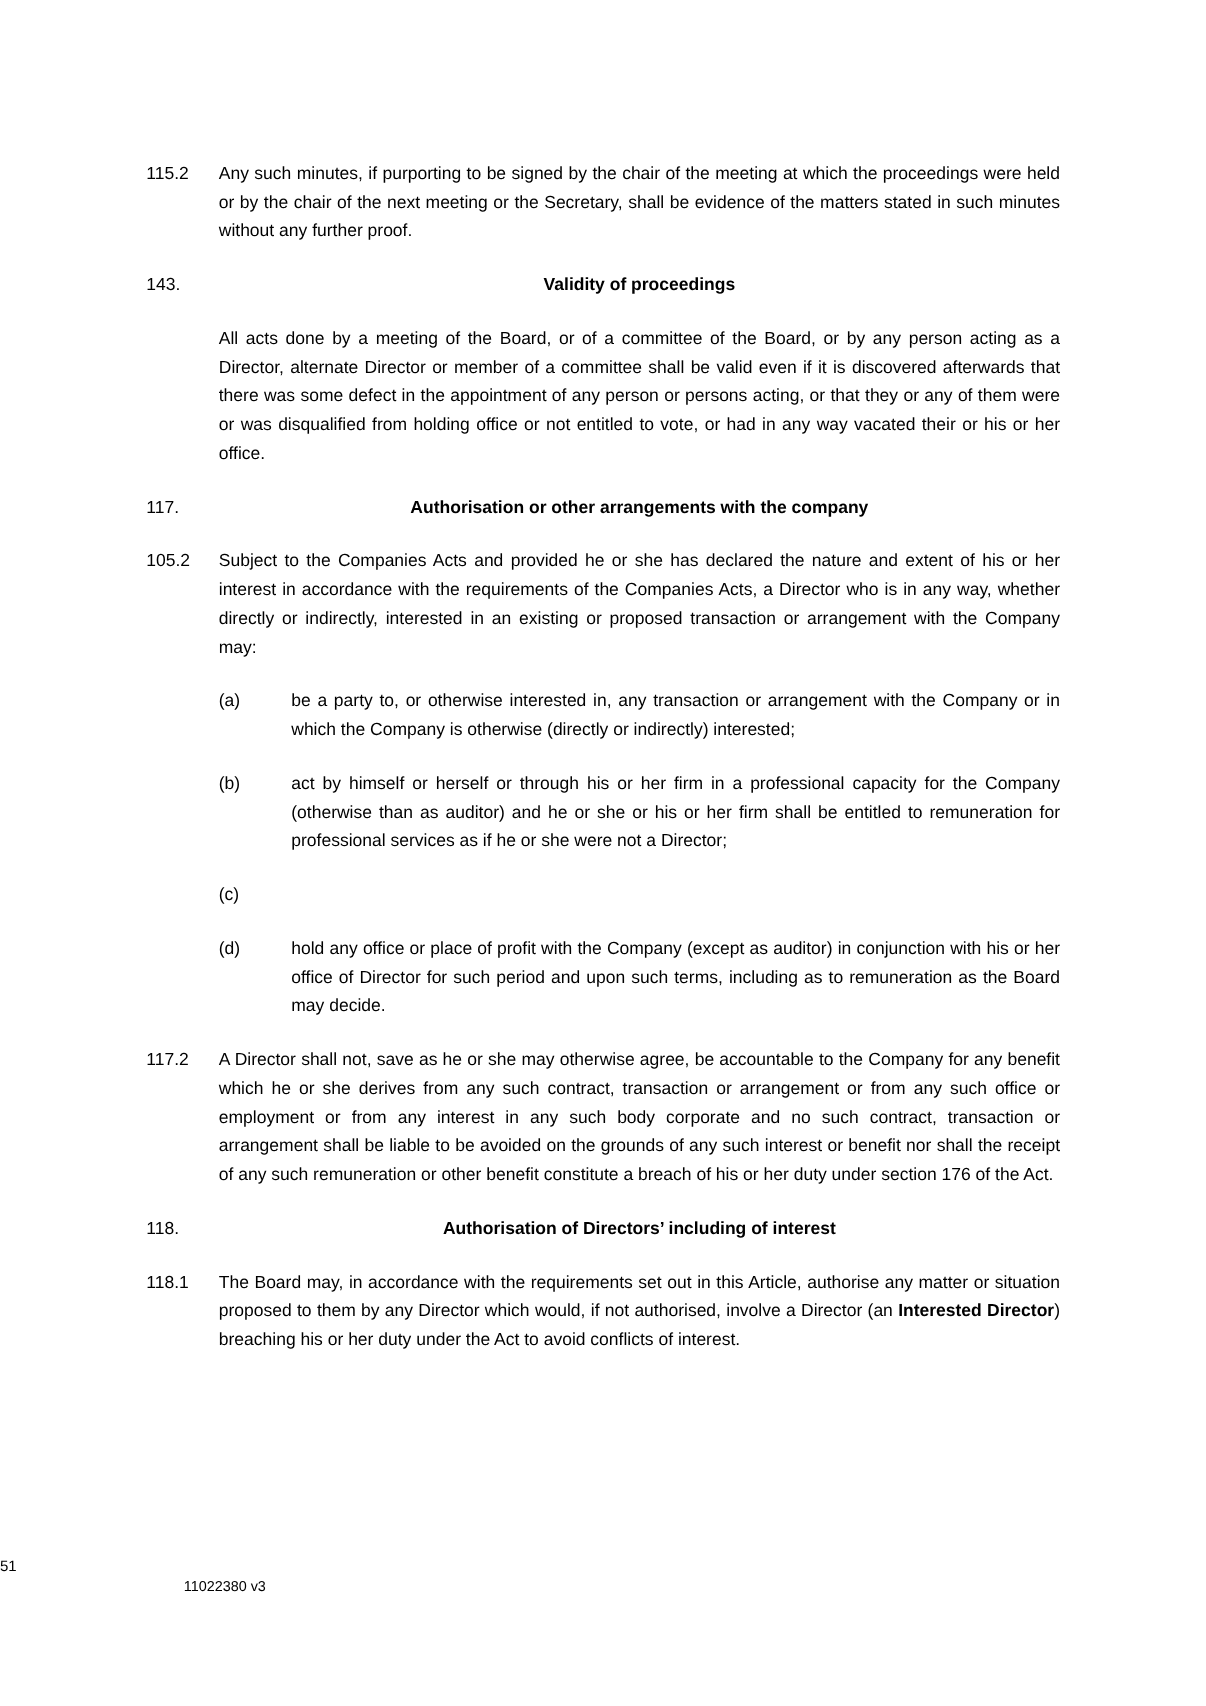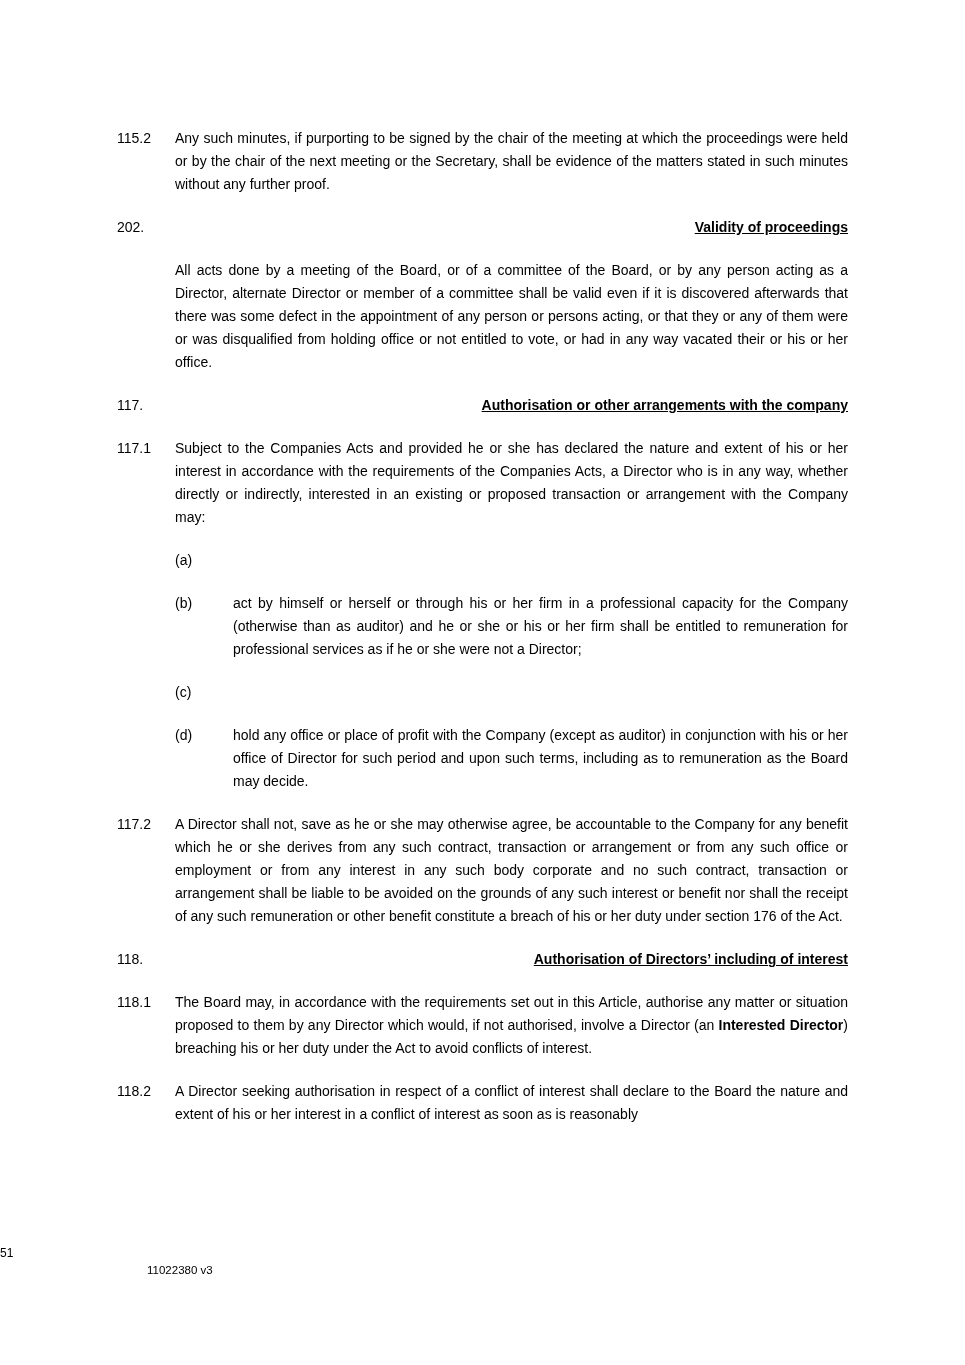--- a/index.html
+++ b/index.html
@@ -32,22 +32,21 @@
   .row .num {
     width: 58px;
     flex-shrink: 0;
   }
   .row .body {
     flex: 1;
     text-align: justify;
   }
   .row.heading .body {
     font-weight: 700;
-    text-align: right;
-    text-decoration: underline;
+    text-align: center;
   }
   .row.sub {
     padding-left: 58px;
   }
   .b { font-weight: 700; }
   .page-number {
     position: absolute;
     top: 1246px;
     left: 0;
     width: 965px;
@@ -66,37 +65,38 @@
 </head>
 <body>
 
 <div class="page">
   <div class="content">
       <div class="row clause">
         <span class="num">115.2</span>
         <div class="body">Any such minutes, if purporting to be signed by the chair of the meeting at which the proceedings were held or by the chair of the next meeting or the Secretary, shall be evidence of the matters stated in such minutes without any further proof.</div>
       </div>
       <div class="row heading">
-        <span class="num">202.</span>
+        <span class="num">143.</span>
         <div class="body">Validity of proceedings</div>
       </div>
       <div class="row para">
         <span class="num"></span>
         <div class="body">All acts done by a meeting of the Board, or of a committee of the Board, or by any person acting as a Director, alternate Director or member of a committee shall be valid even if it is discovered afterwards that there was some defect in the appointment of any person or persons acting, or that they or any of them were or was disqualified from holding office or not entitled to vote, or had in any way vacated their or his or her office.</div>
       </div>
       <div class="row heading">
         <span class="num">117.</span>
         <div class="body">Authorisation or other arrangements with the company</div>
       </div>
       <div class="row clause">
-        <span class="num">117.1</span>
+        <span class="num">105.2</span>
         <div class="body">Subject to the Companies Acts and provided he or she has declared the nature and extent of his or her interest in accordance with the requirements of the Companies Acts, a Director who is in any way, whether directly or indirectly, interested in an existing or proposed transaction or arrangement with the Company may:</div>
       </div>
       <div class="row sub">
         <span class="num">(a)</span>
+        <div class="body">be a party to, or otherwise interested in, any transaction or arrangement with the Company or in which the Company is otherwise (directly or indirectly) interested;</div>
       </div>
       <div class="row sub">
         <span class="num">(b)</span>
         <div class="body">act by himself or herself or through his or her firm in a professional capacity for the Company (otherwise than as auditor) and he or she or his or her firm shall be entitled to remuneration for professional services as if he or she were not a Director;</div>
       </div>
       <div class="row sub">
         <span class="num">(c)</span>
       </div>
       <div class="row sub">
         <span class="num">(d)</span>
@@ -107,22 +107,18 @@
         <div class="body">A Director shall not, save as he or she may otherwise agree, be accountable to the Company for any benefit which he or she derives from any such contract, transaction or arrangement or from any such office or employment or from any interest in any such body corporate and no such contract, transaction or arrangement shall be liable to be avoided on the grounds of any such interest or benefit nor shall the receipt of any such remuneration or other benefit constitute a breach of his or her duty under section 176 of the Act.</div>
       </div>
       <div class="row heading">
         <span class="num">118.</span>
         <div class="body">Authorisation of Directors’ including of interest</div>
       </div>
       <div class="row clause">
         <span class="num">118.1</span>
         <div class="body"><span>The Board may, in accordance with the requirements set out in this Article, authorise any matter or situation proposed to them by any Director which would, if not authorised, involve a Director (an </span><span class="b">Interested Director</span><span>) breaching his or her duty under the Act to avoid conflicts of interest.</span></div>
       </div>
-      <div class="row clause">
-        <span class="num">118.2</span>
-        <div class="body">A Director seeking authorisation in respect of a conflict of interest shall declare to the Board the nature and extent of his or her interest in a conflict of interest as soon as is reasonably</div>
-      </div>
     </div>
 
   <div class="page-number">51</div>
 
   <div class="doc-ref">11022380 v3</div>
 </div>
 
 </body></html>

